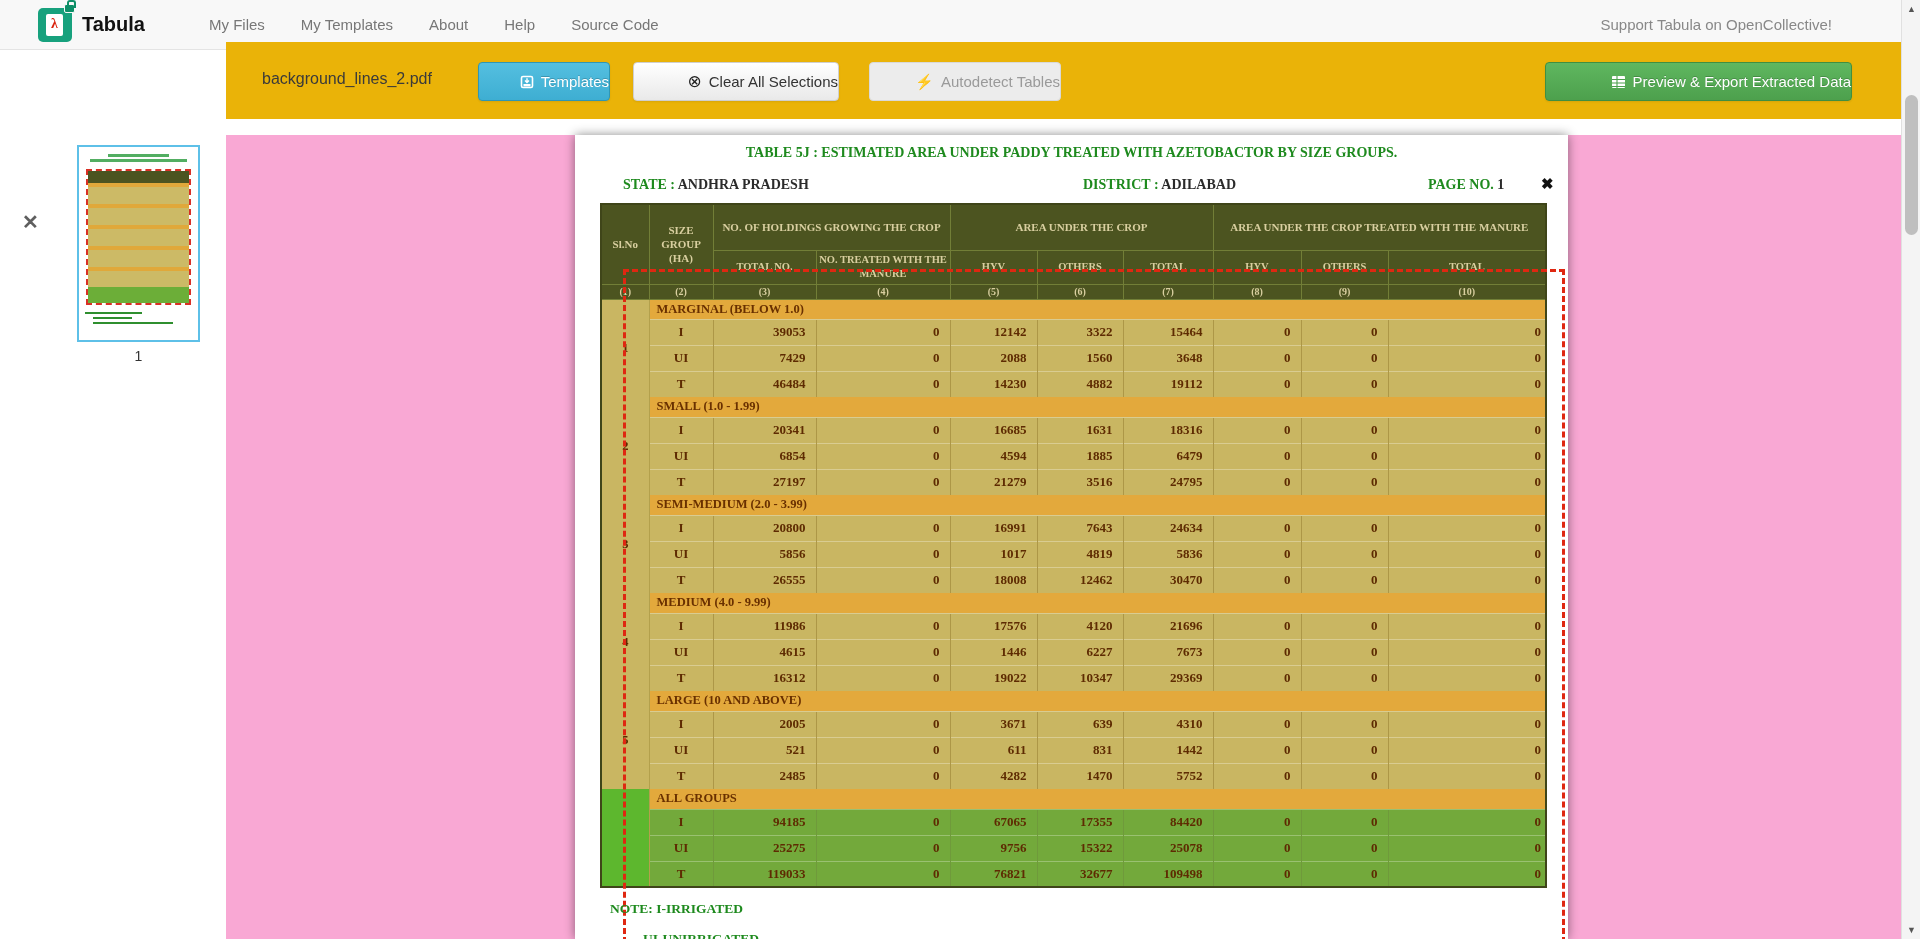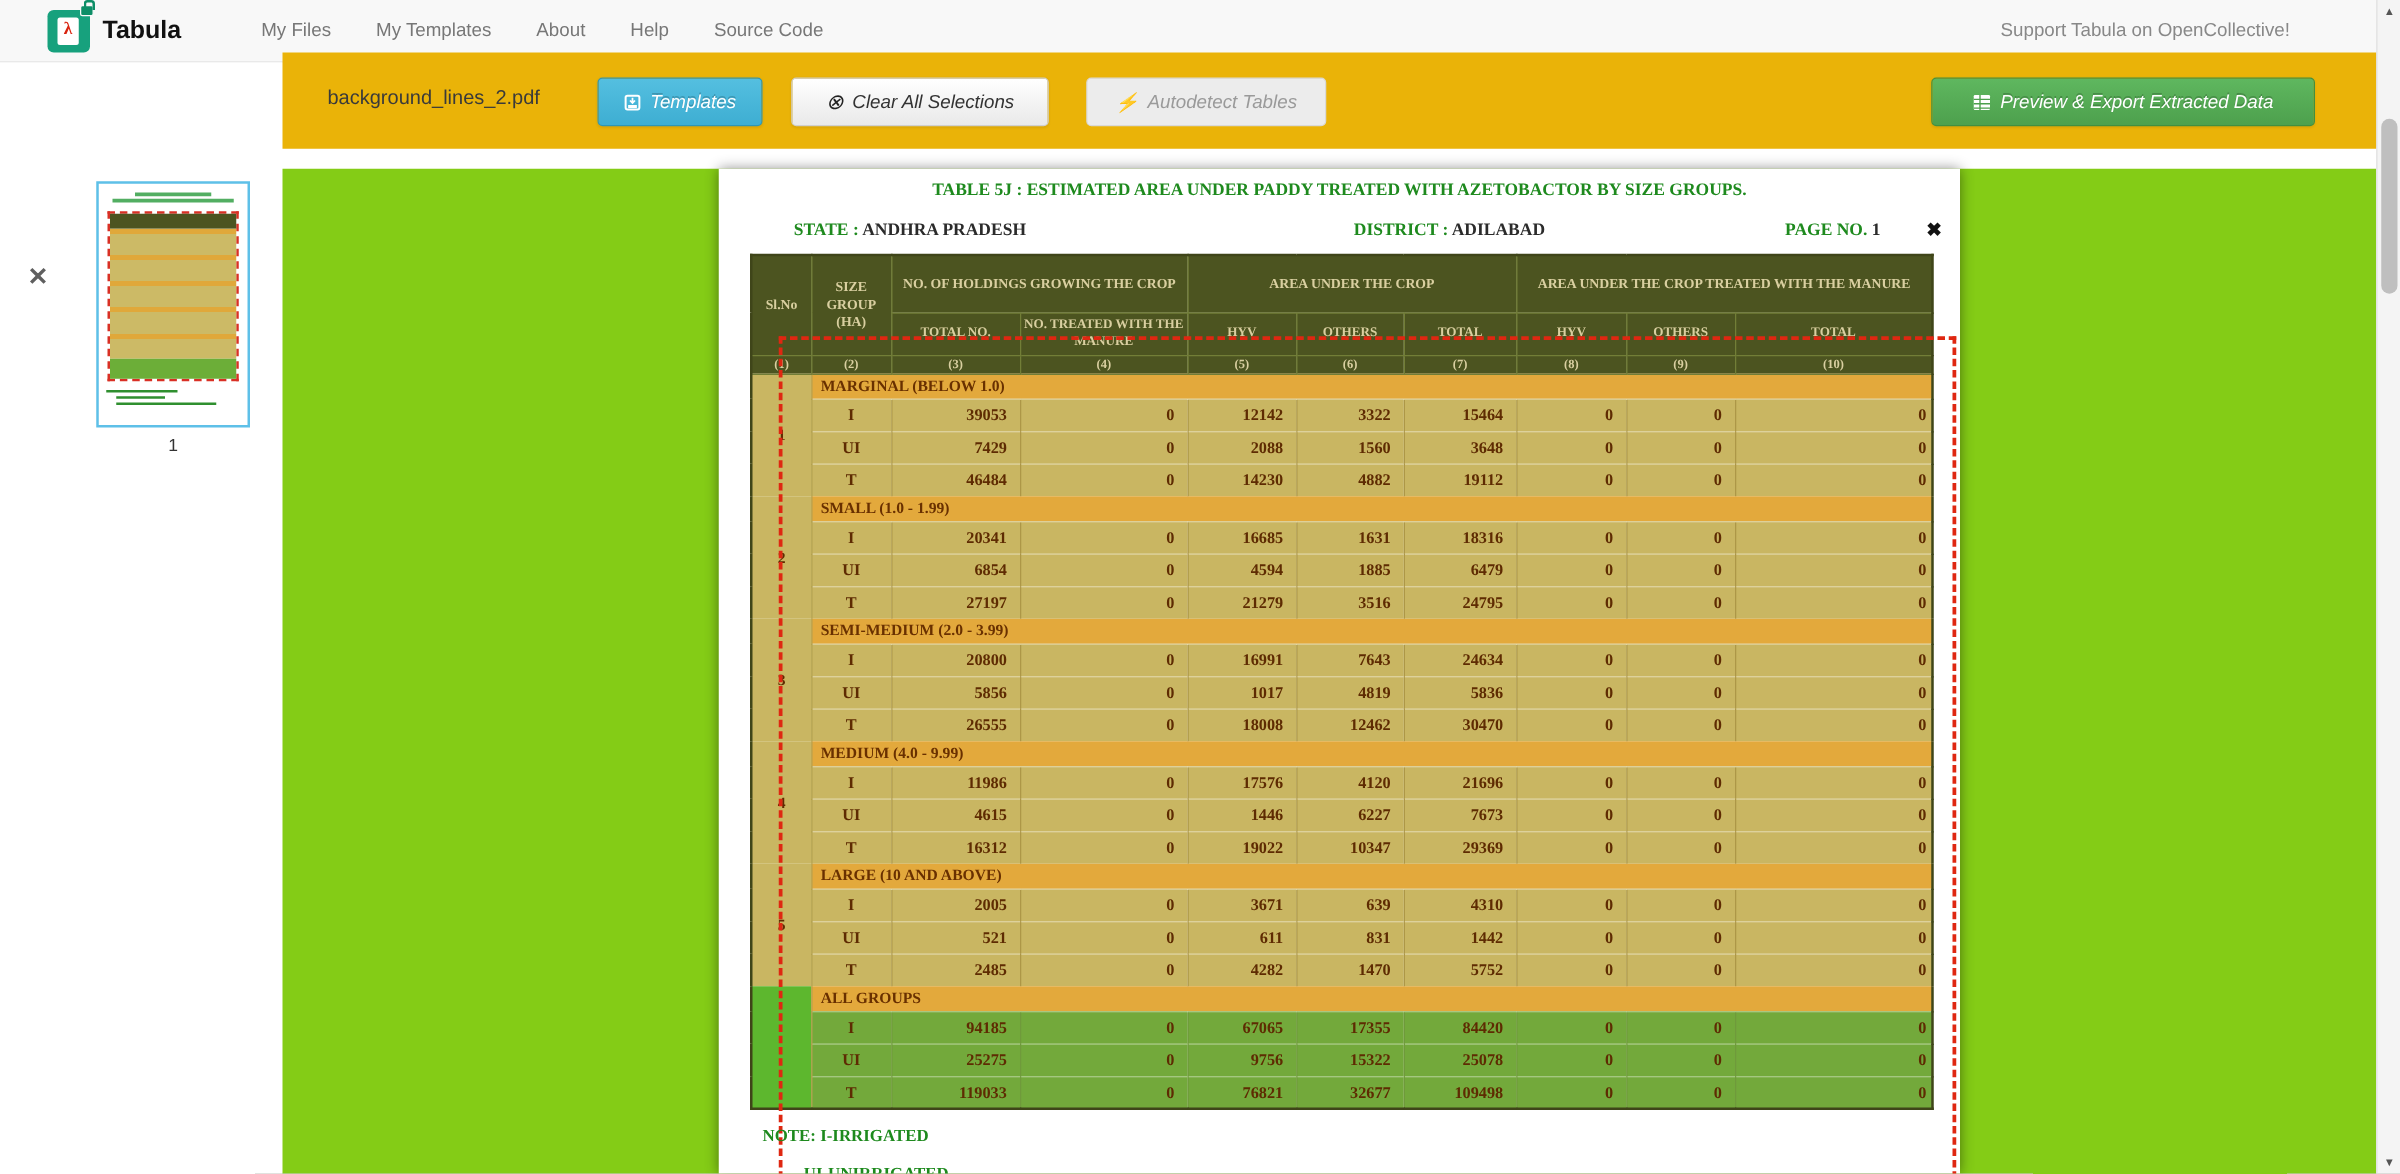--- a/index.html
+++ b/index.html
@@ -38,44 +38,44 @@
   .t-note  { height:2px; background:#2f8f2f; margin-bottom:3px; }
   .t-note.n1{ width:55%; } .t-note.n2{ width:38%; margin-left:8px;} .t-note.n3{ width:78%; margin-left:8px;}
   .page-num { position:absolute; left:77px; top:298px; width:123px; text-align:center; font-size:14px; color:#333; }
   .side-arrow { position:absolute; left:224px; width:18px; text-align:center; font-size:10px; color:#808080; cursor:pointer; }
   .side-arrow.up { top:56px; } .side-arrow.down { top:910px; }
 
   
   .toolbar { position:absolute; left:226px; top:42px; width:1709px; height:77px; background:#eab308; }
   .filename { position:absolute; left:36px; top:28px; font-size:16px; color:#3a3a3a; }
   .btn { position:absolute; top:20px; height:39px; border-radius:4px; font-size:15px;
-         display:flex; align-items:center; justify-content:center; cursor:pointer;
-         box-shadow:0 1px 2px rgba(0,0,0,.08); border:1px solid transparent;font-style:italic; }
+         display:flex; align-items:center; justify-content:flex-end; cursor:pointer;
+         box-shadow:0 1px 2px rgba(0,0,0,.08); border:1px solid transparent; }
   .btn .ic { margin-right:7px; display:inline-flex; align-items:center; }
   .btn-templates { left:252px; width:132px; color:#fff;
          background:linear-gradient(to bottom,#54bfe0,#3eaed2); border-color:#2f96b4;
          text-shadow:0 -1px 0 rgba(0,0,0,.2); }
   .btn-clear { left:407px; width:206px; color:#333;
          background:linear-gradient(to bottom,#ffffff,#e9e9e9); border-color:#cfcfcf; }
   .btn-clear .ic { font-size:17px; color:#222; }
   .btn-autodetect { left:643px; width:192px; color:#9a9a9a; background:#ececec; border-color:#d9d9d9; box-shadow:none; cursor:default; }
   .btn-autodetect .ic { color:#9a9a9a; font-size:15px; }
   .btn-export { left:1319px; width:307px; color:#fff;
          background:linear-gradient(to bottom,#5fb75f,#4da04d); border-color:#418f41;
          text-shadow:0 -1px 0 rgba(0,0,0,.2); }
 
   
-  .content { position:absolute; left:226px; top:135px; width:1675px; height:804px; background:#84cc16; }
+  .content { position:absolute; left:226px; top:135px; width:1675px; height:804px; background:#f9a8d4; }
   .pdf-page { position:absolute; left:349px; top:0; width:993px; height:804px; background:#fff;
               box-shadow:0 0 10px rgba(0,0,0,.45); font-family:"Liberation Serif",serif; }
   .doc-title { position:absolute; left:0; top:10px; width:100%; text-align:center;
                color:#1e8a1e; font-weight:bold; font-size:14px; }
   .meta { position:absolute; top:42px; font-weight:bold; font-size:14px; color:#2b2b2b; white-space:nowrap; }
   .meta .lbl { color:#1e8a1e; }
-  .meta-state { left:60px; } .meta-district { left:508px; } .meta-page { left:809px;margin-left:44px; }
+  .meta-state { left:48px; } .meta-district { left:508px; } .meta-page { left:809px;margin-left:44px; }
   .sel-close { position:absolute; left:966px; top:40px; font-size:15px; font-weight:bold; color:#111;
                cursor:pointer; font-family:"Liberation Sans",sans-serif; }
 
   
   .tbl-wrap { position:absolute; left:25px; top:68px; }
   table.data { border-collapse:collapse; table-layout:fixed; width:945px;
                font-family:"Liberation Serif",serif; font-weight:bold; border:2px solid #3f4519; }
   thead td { background:#4c5420; color:#d9cfa0; border:1px solid #727e37;
              font-size:11px; text-align:center; vertical-align:middle; line-height:1.3; padding:1px 2px; }
   tr.hrow1 td { height:46px; }

